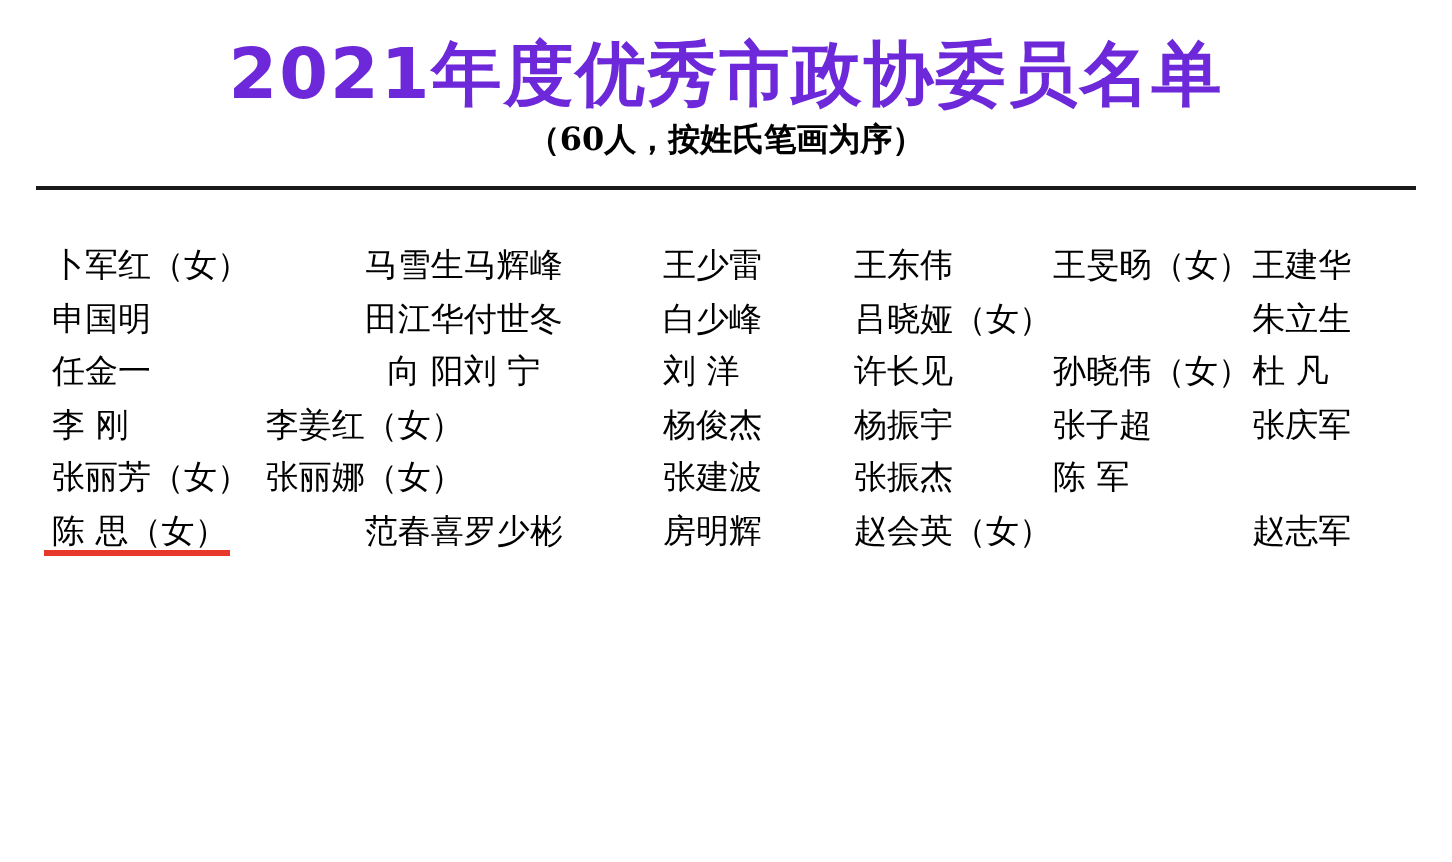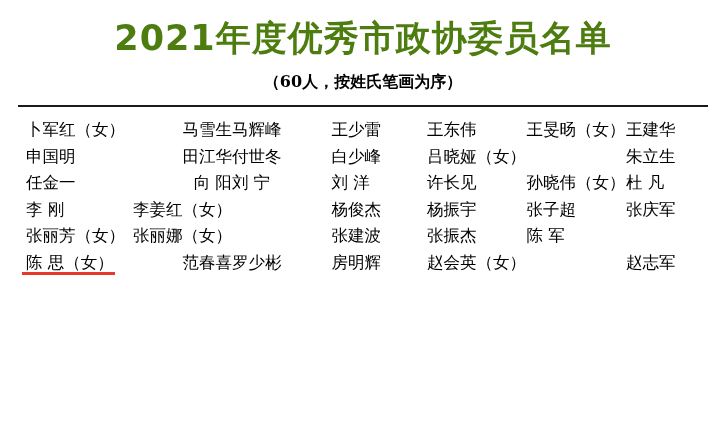--- a/index.html
+++ b/index.html
@@ -21,39 +21,39 @@
     box-sizing: border-box;
     padding: 0 18px;
   }
   .doc-title {
     text-align: center;
     font-size: 35px;
     font-weight: bold;
     letter-spacing: 1px;
     margin-top: 18px;
     line-height: 1.15;
-    color: #4d7c0f;
+    color: #6d28d9;
     font-family: "DejaVu Sans", "Liberation Sans", sans-serif;
   }
   .doc-subtitle {
     text-align: center;
     font-size: 16px;
-    margin-top: 14px;
+    margin-top: 2px;
     color: #000000;
     font-weight: bold;
     font-family: "DejaVu Serif", "Liberation Serif", serif;
   }
   .rule {
     width: 100%;
     height: 2px;
     background: #1a1a1a;
     margin-top: 12px;
   }
   .name-table {
-    margin-top: 10px;
+    margin-top: 25px;
     width: 100%;
     border-collapse: collapse;
     table-layout: fixed;
   }
   .name-table td {
     font-size: 16.5px;
     line-height: 1.0;
     padding: 5px 0 5px 0;
     color: #000000;
     white-space: nowrap;

